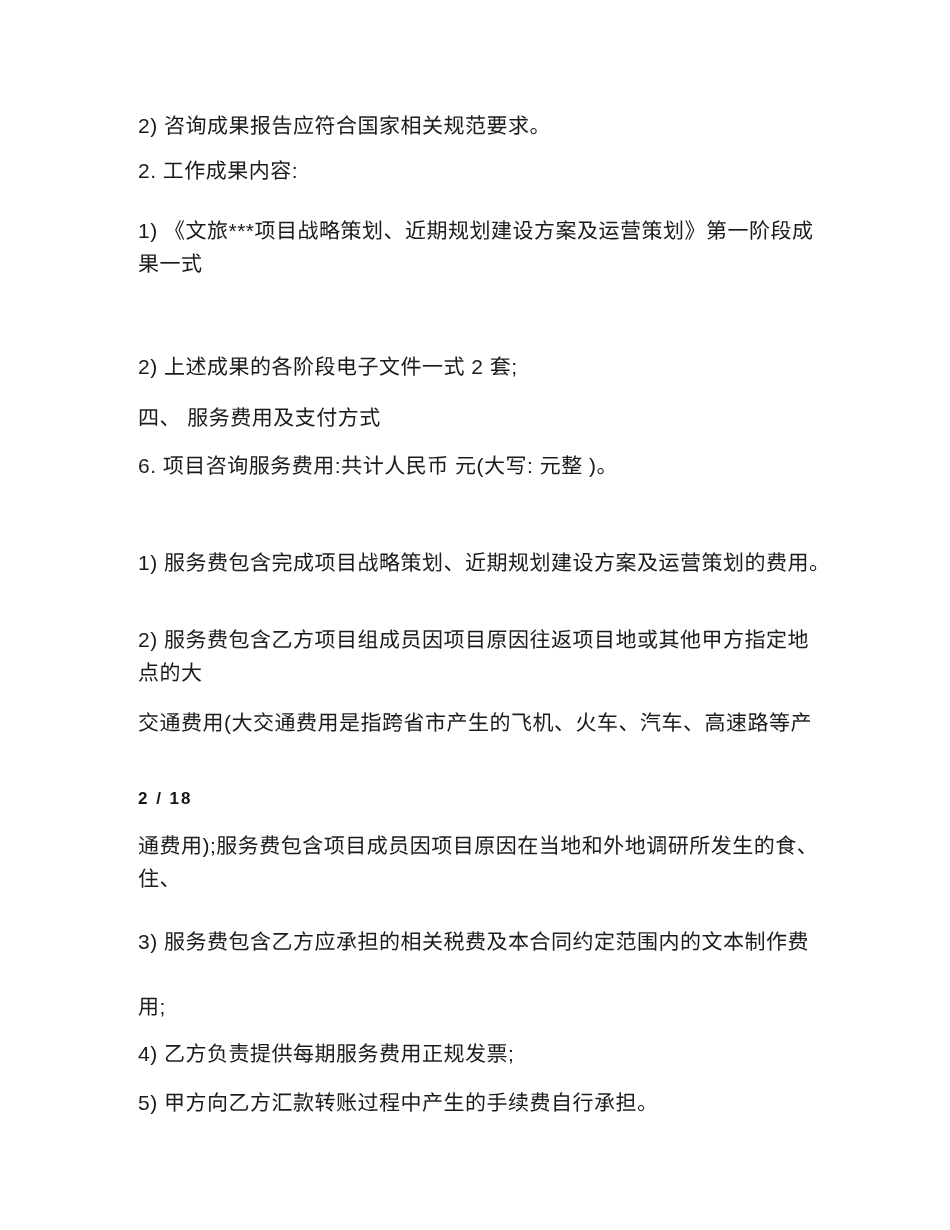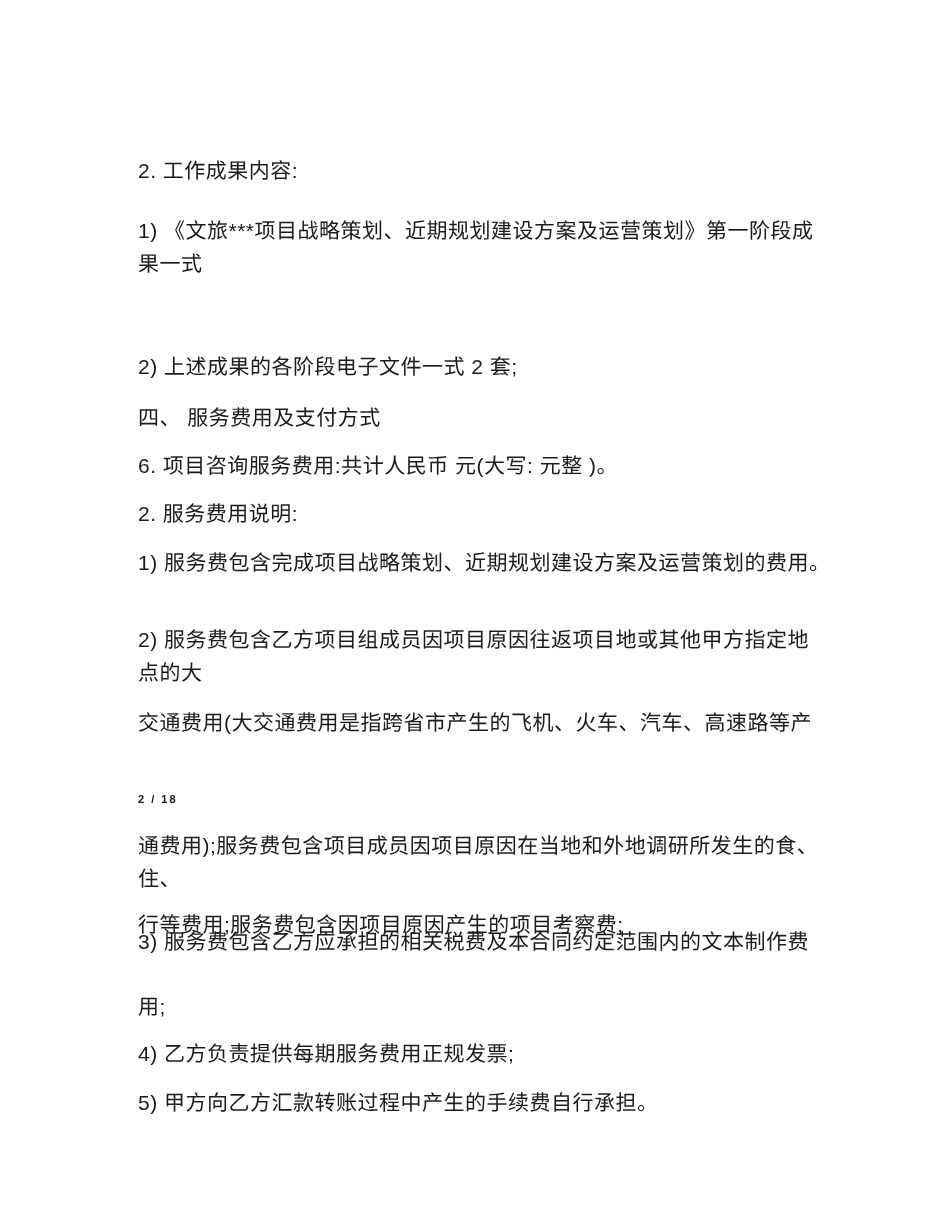--- a/index.html
+++ b/index.html
@@ -22,48 +22,47 @@
     width: 720px;
     font-size: 21px;
     letter-spacing: 0.5px;
     line-height: 26px;
     white-space: pre;
     color: #1b1b1b;
   }
   .page-indicator {
     position: absolute;
     left: 138px;
-    font-size: 11px;
+    font-size: 17px;
     font-weight: bold;
     letter-spacing: 2px;
     line-height: 20px;
     white-space: pre;
     color: #161616;
   }
 </style>
 </head>
 <body>
 
 <div class="page">
 
+  <div class="doc-line" style="top:113px">2) 咨询成果报告应符合国家相关规范要求。</div>
   <div class="doc-line" style="top:158px">2. 工作成果内容:</div>
   <div class="doc-line" style="top:218px">1) 《文旅***项目战略策划、近期规划建设方案及运营策划》第一阶段成</div>
   <div class="doc-line" style="top:251px">果一式</div>
   <div class="doc-line" style="top:354px">2) 上述成果的各阶段电子文件一式 2 套;</div>
   <div class="doc-line" style="top:405px">四、 服务费用及支付方式</div>
   <div class="doc-line" style="top:453px">6. 项目咨询服务费用:共计人民币 元(大写: 元整 )。</div>
-  <div class="doc-line" style="top:501px">2. 服务费用说明:</div>
   <div class="doc-line" style="top:550px">1) 服务费包含完成项目战略策划、近期规划建设方案及运营策划的费用。</div>
   <div class="doc-line" style="top:627px">2) 服务费包含乙方项目组成员因项目原因往返项目地或其他甲方指定地</div>
   <div class="doc-line" style="top:660px">点的大</div>
   <div class="doc-line" style="top:710px">交通费用(大交通费用是指跨省市产生的飞机、火车、汽车、高速路等产</div>
 
   <div class="page-indicator" style="top:789px">2 / 18</div>
 
   <div class="doc-line" style="top:833px">通费用);服务费包含项目成员因项目原因在当地和外地调研所发生的食、</div>
   <div class="doc-line" style="top:866px">住、</div>
-  <div class="doc-line" style="top:912px">行等费用;服务费包含因项目原因产生的项目考察费;</div>
   <div class="doc-line" style="top:929px">3) 服务费包含乙方应承担的相关税费及本合同约定范围内的文本制作费</div>
   <div class="doc-line" style="top:994px">用;</div>
   <div class="doc-line" style="top:1041px">4) 乙方负责提供每期服务费用正规发票;</div>
   <div class="doc-line" style="top:1090px">5) 甲方向乙方汇款转账过程中产生的手续费自行承担。</div>
 
 </div>
 
 </body></html>

